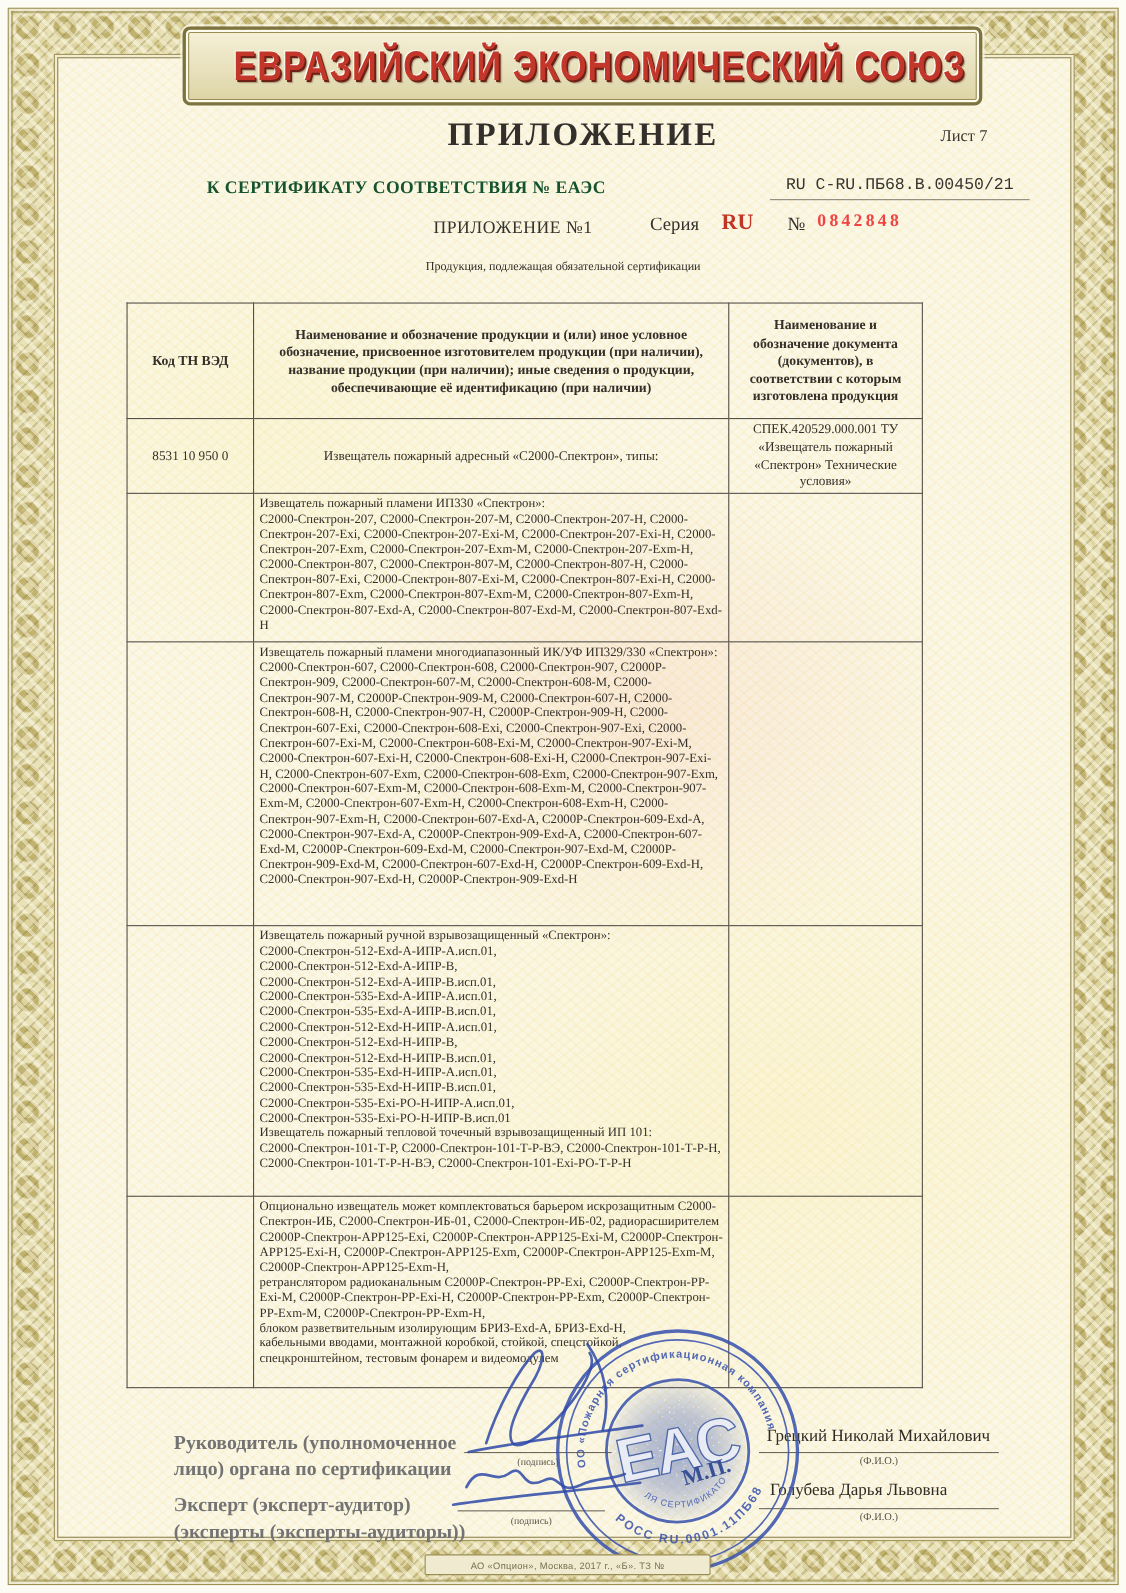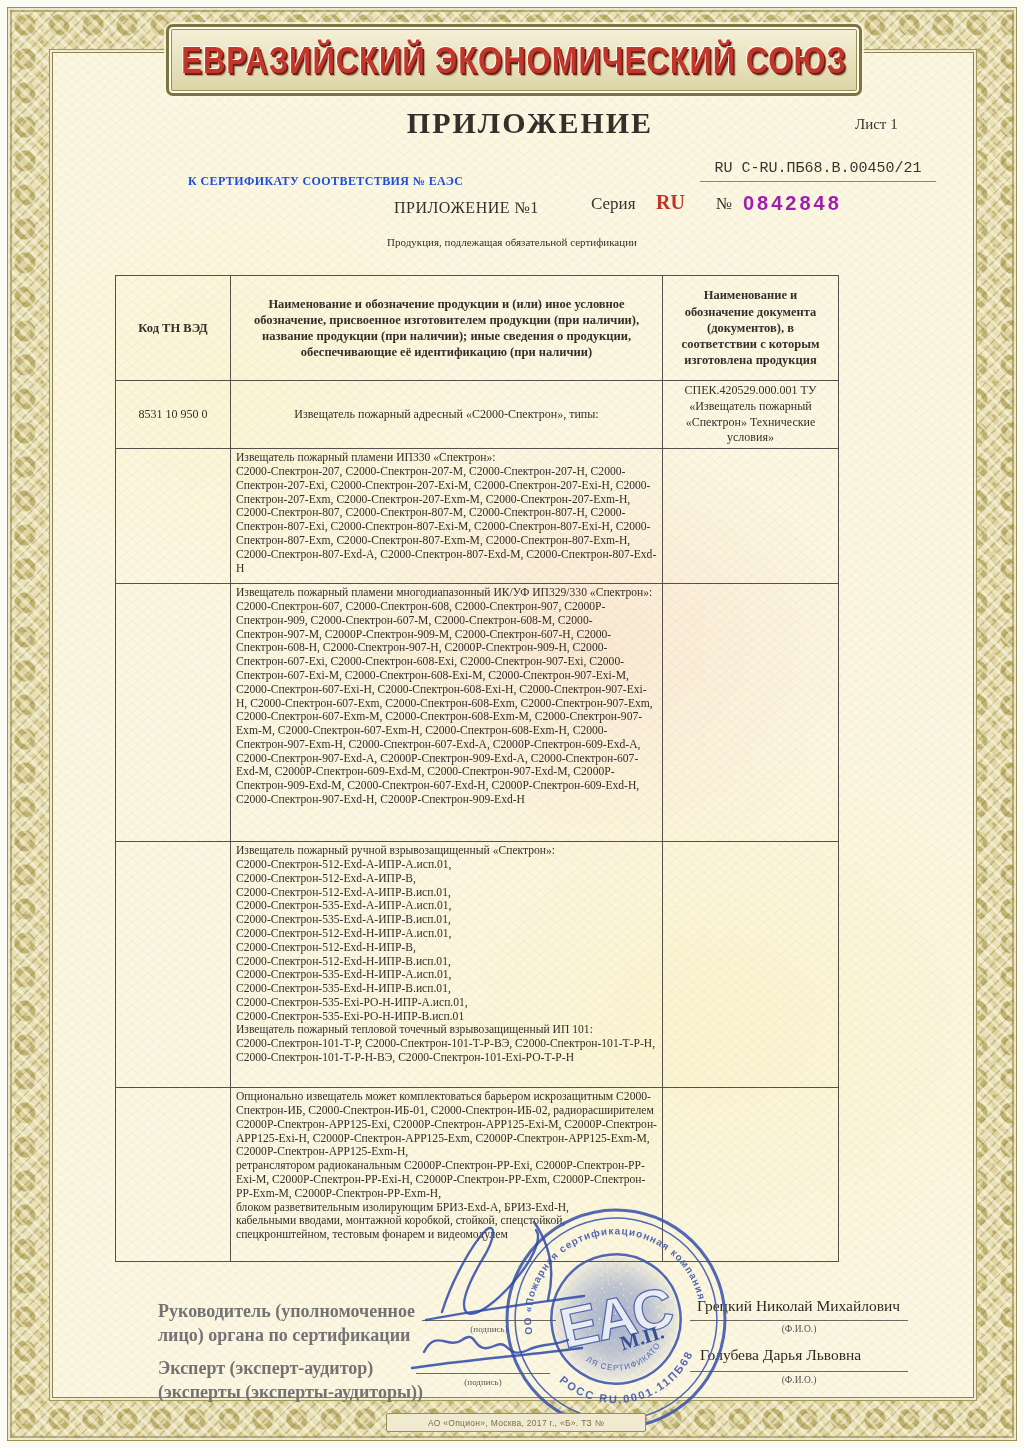--- a/index.html
+++ b/index.html
@@ -32,38 +32,38 @@
   }
 
   .abs{position:absolute;}
 
   
   .banner{
     left:166px;top:24px;width:690px;height:66px;
     border:3px solid #7d7340;border-radius:7px;
     background:linear-gradient(#f6f1d9,#dcd3a4);
     box-shadow: inset 0 0 0 2px #fdfbee, inset 0 0 0 3px #9a8e55, 0 0 0 2px rgba(250,246,226,.8);
-    display:flex;align-items:center;justify-content:center;z-index:6;
+    display:flex;align-items:center;justify-content:center;z-index:6;padding-left:31px;
   }
   .banner-text{
     font-family:"Liberation Sans",sans-serif;font-weight:bold;font-size:32px;
     color:#c2372a;letter-spacing:1px;white-space:nowrap;
     transform:scaleY(1.18) scaleX(.97);
     text-shadow:-1px -1px 0 rgba(255,255,255,.85), 1.5px 1.5px 0 #6d2015, 2.5px 2.5px 1px rgba(60,30,15,.35);
   }
 
   .page-title{left:360px;top:106px;width:340px;text-align:center;font-size:30px;font-weight:bold;letter-spacing:2px;color:#33302b;}
   .sheet-no{left:855px;top:116px;font-size:15px;color:#3a362f;}
-  .cert-label{left:188px;top:162px;font-size:12px;font-weight:bold;letter-spacing:.4px;color:#1d4ed8;margin-top:12px;}
+  .cert-label{left:188px;top:162px;font-size:16px;font-weight:bold;letter-spacing:.4px;color:#14532d;}
   .cert-number{left:700px;top:160px;width:236px;text-align:center;font-size:15px;color:#39352e;padding-bottom:4px;border-bottom:1px solid #8a8578;font-family:Liberation Mono, monospace;}
   .appendix-no{left:394px;top:199px;font-size:16px;letter-spacing:.5px;color:#36322b;}
   .series-label{left:591px;top:194px;font-size:17px;color:#36322b;}
   .series-value{left:656px;top:191px;font-size:20px;font-weight:bold;color:#c23526;}
   .number-sign{left:716px;top:194px;font-size:17px;color:#36322b;}
-  .blank-number{left:743px;top:192px;font-size:20px;font-weight:bold;color:#a21caf;font-family:Liberation Sans, sans-serif;letter-spacing:3px;}
+  .blank-number{left:743px;top:192px;font-size:16px;font-weight:bold;color:#ef4444;font-family:Liberation Serif, serif;letter-spacing:3px;}
   .subtitle{left:112px;top:236px;width:800px;text-align:center;font-size:11px;color:#332f28;}
 
   
   table.products{position:absolute;left:115px;top:275px;width:723px;border-collapse:collapse;table-layout:fixed;color:#342f28;z-index:2;}
   .products th,.products td{border:1px solid #55504a;padding:2px 5px;vertical-align:top;background:transparent;}
   .products th{font-size:12.5px;line-height:1.3;font-weight:bold;text-align:center;vertical-align:middle;}
   .cell-mid{text-align:center;vertical-align:middle !important;font-size:12px;}
   .cell-doc{font-size:12px;line-height:1.32;text-align:center;}
   .cell-body{font-size:11.6px;line-height:1.19;text-align:left;}
   .cell-body div{margin:0;}
@@ -92,21 +92,21 @@
 <div class="sheet">
 
   <div class="ornament"></div>
   <div class="page abs"></div>
 
   <div class="banner abs">
     <span class="banner-text">ЕВРАЗИЙСКИЙ ЭКОНОМИЧЕСКИЙ СОЮЗ</span>
   </div>
 
   <div class="page-title abs">ПРИЛОЖЕНИЕ</div>
-  <div class="sheet-no abs">Лист 1</div>
+  <div class="sheet-no abs">Лист 7</div>
   <div class="cert-label abs">К СЕРТИФИКАТУ СООТВЕТСТВИЯ № ЕАЭС</div>
   <div class="cert-number abs">RU C-RU.ПБ68.В.00450/21</div>
   <div class="appendix-no abs">ПРИЛОЖЕНИЕ №1</div>
   <div class="series-label abs">Серия</div>
   <div class="series-value abs">RU</div>
   <div class="number-sign abs">№</div>
   <div class="blank-number abs">0842848</div>
   <div class="subtitle abs">Продукция, подлежащая обязательной сертификации</div>
 
   <table class="products">

